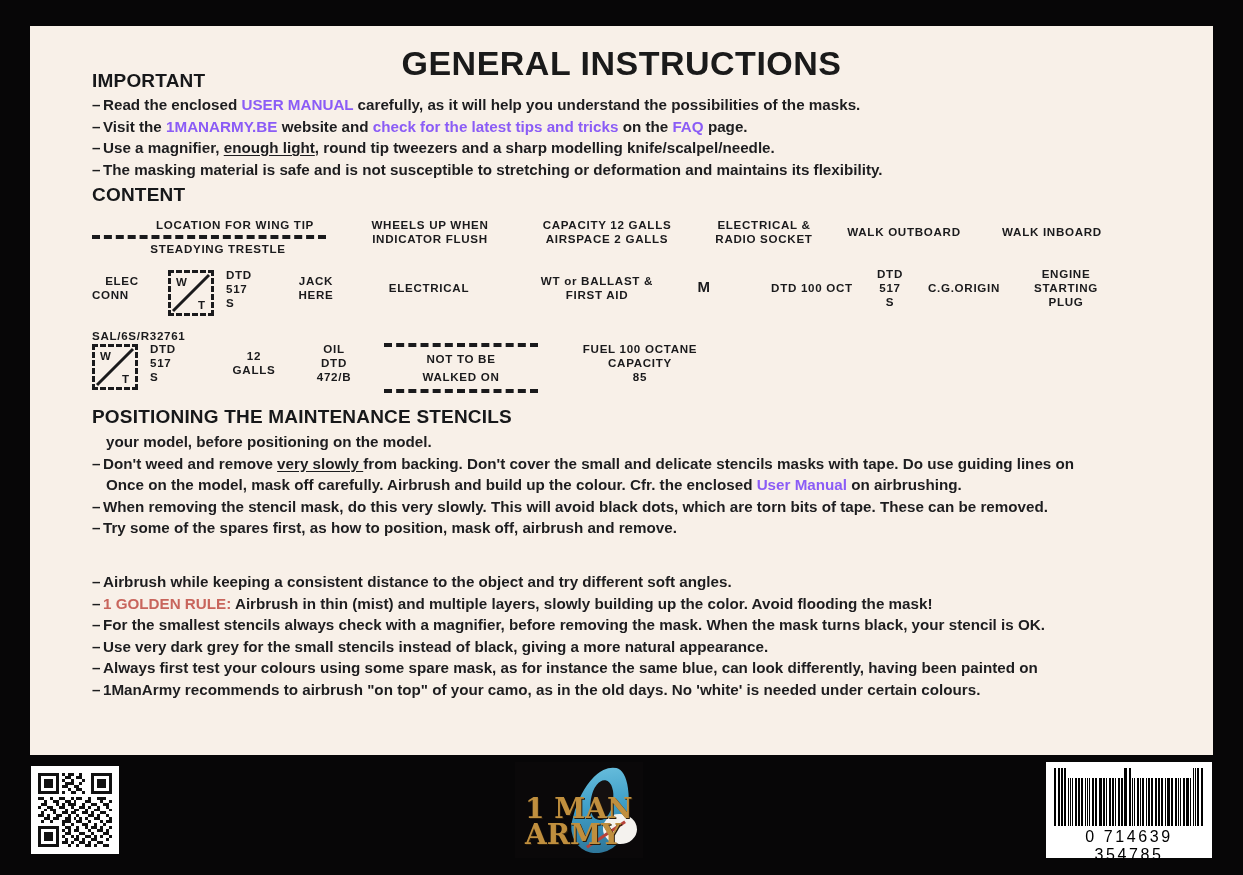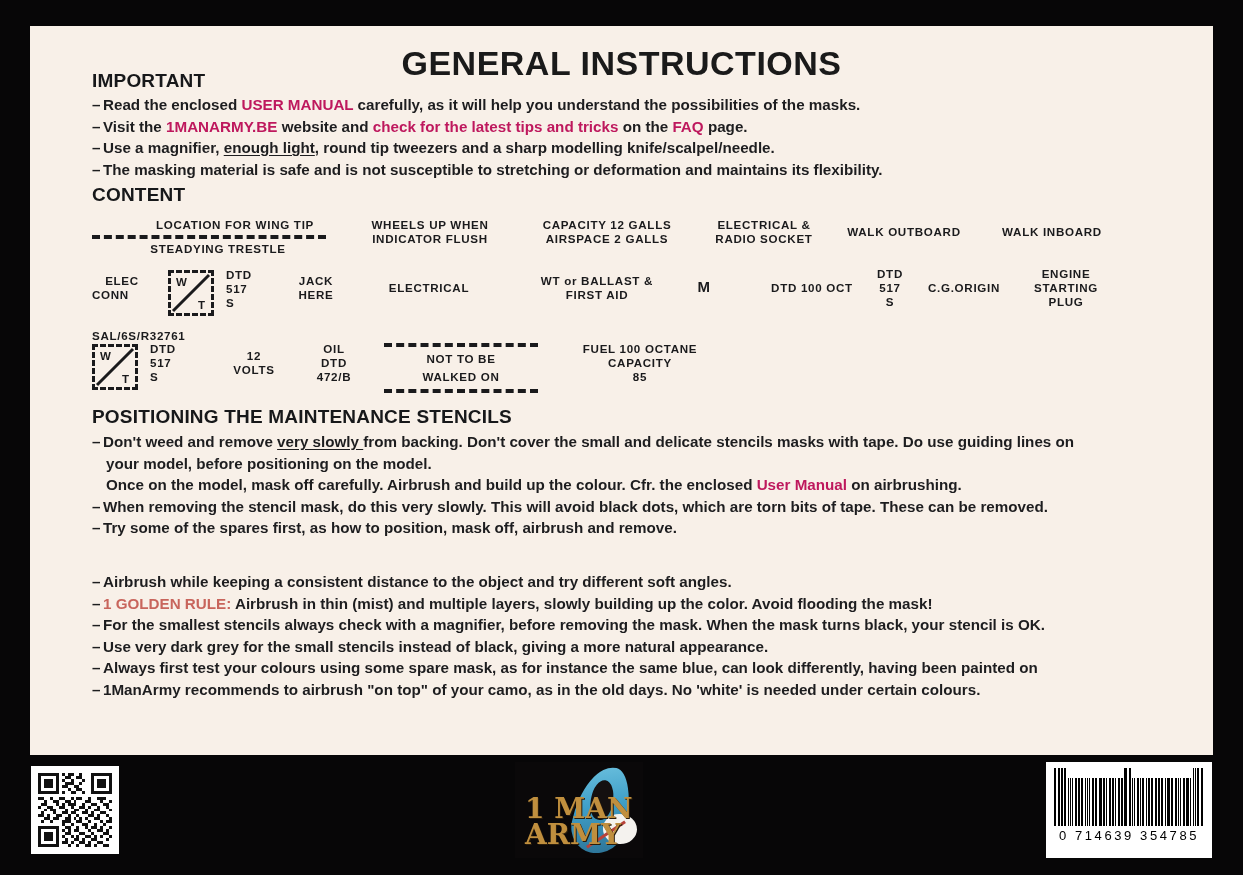--- a/index.html
+++ b/index.html
@@ -33,21 +33,21 @@
   .content-head   { position: absolute; left: 62px; top: 158px; }
   .positioning-head { position: absolute; left: 62px; top: 380px; }
 
   .lines { position: absolute; left: 62px; }
   .ln {
     font-size: 15.2px; color: #1d1d1f; font-weight: 600;
     line-height: 21.5px; white-space: nowrap;
   }
   .ln .dash { display: inline-block; width: 11px; }
   .ln.indent { padding-left: 14px; }
-  .lnk { color: #be185d; font-weight: 600; }
+  .lnk { color: #8b5cf6; font-weight: 600; }
   .red { color: #c8655c; font-weight: 600; }
   .u { text-decoration: underline; text-underline-offset: 2px; }
 
   .block-important { top: 68px; }
   .block-positioning { top: 405px; }
   .block-airbrush { top: 545px; }
 
   
   .stencils { position: absolute; left: 62px; top: 186px; width: 1060px; height: 182px; }
   .st {
@@ -122,21 +122,21 @@
   .barcode {
     position: absolute; left: 1046px; top: 762px;
     width: 166px; height: 96px; background: #fff;
     padding: 6px 8px 4px 8px;
   }
   .barcode .bars { display: flex; align-items: flex-end; height: 58px; gap: 0; }
   .barcode .b { background: #000; }
   .barcode .num {
     margin-top: 2px; text-align: center;
     font-family: "Liberation Sans", sans-serif;
-    font-size: 13px; letter-spacing: 2.6px; color: #000;
+    font-size: 16px; letter-spacing: 2.6px; color: #000;
   }
 </style>
 </head>
 <body>
 
 <div class="page">
   <div class="sheet">
 
     <div class="title">GENERAL INSTRUCTIONS</div>
 
@@ -211,40 +211,40 @@
           <line x1="41" y1="5" x2="5" y2="41" stroke="#1a1a1c" stroke-width="3"></line>
         </svg>
         <span class="w">W</span>
         <span class="t">T</span>
       </div>
       <div class="st" style="left:58px; top:130px; width:40px; text-align:left;">DTD</div>
       <div class="st" style="left:58px; top:144px; width:40px; text-align:left;">517</div>
       <div class="st" style="left:58px; top:158px; width:40px; text-align:left;">S</div>
 
       <div class="st" style="left:130px; top:137px; width:64px;">12</div>
-      <div class="st" style="left:130px; top:151px; width:64px;">VOLTS</div>
+      <div class="st" style="left:130px; top:151px; width:64px;">GALLS</div>
 
       <div class="st" style="left:210px; top:130px; width:64px;">OIL</div>
       <div class="st" style="left:210px; top:144px; width:64px;">DTD</div>
       <div class="st" style="left:210px; top:158px; width:64px;">472/B</div>
 
       <div class="dashline" style="left:292px; top:131px; width:154px;"></div>
       <div class="st" style="left:292px; top:140px; width:154px;">NOT TO BE</div>
       <div class="st" style="left:292px; top:158px; width:154px;">WALKED ON</div>
       <div class="dashline" style="left:292px; top:177px; width:154px;"></div>
 
       <div class="st" style="left:460px; top:130px; width:176px;">FUEL 100 OCTANE</div>
       <div class="st" style="left:460px; top:144px; width:176px;">CAPACITY</div>
       <div class="st" style="left:460px; top:158px; width:176px;">85</div>
     </div>
 
     <div class="sec-head positioning-head">POSITIONING THE MAINTENANCE STENCILS</div>
     <div class="lines block-positioning" id="positioning-lines">
+        <div class="ln indent"><span>your model, before positioning on the model.</span></div>
         <div class="ln"><span class="dash">–</span><span>Don't weed and remove </span><span class="u">very slowly </span><span>from backing. Don't cover the small and delicate stencils masks with tape. Do use guiding lines on</span></div>
-        <div class="ln indent"><span>your model, before positioning on the model.</span></div>
         <div class="ln indent"><span>Once on the model, mask off carefully. Airbrush and build up the colour. Cfr. the enclosed </span><span class="lnk">User Manual</span><span> on airbrushing.</span></div>
         <div class="ln"><span class="dash">–</span><span>When removing the stencil mask, do this very slowly. This will avoid black dots, which are torn bits of tape. These can be removed.</span></div>
         <div class="ln"><span class="dash">–</span><span>Try some of the spares first, as how to position, mask off, airbrush and remove.</span></div>
       </div>
 
     <div class="lines block-airbrush" id="airbrush-lines">
         <div class="ln"><span class="dash">–</span><span>Airbrush while keeping a consistent distance to the object and try different soft angles.</span></div>
         <div class="ln"><span class="dash">–</span><span class="red">1 GOLDEN RULE:</span><span> Airbrush in thin (mist) and multiple layers, slowly building up the color. Avoid flooding the mask!</span></div>
         <div class="ln"><span class="dash">–</span><span>For the smallest stencils always check with a magnifier, before removing the mask. When the mask turns black, your stencil is OK.</span></div>
         <div class="ln"><span class="dash">–</span><span>Use very dark grey for the small stencils instead of black, giving a more natural appearance.</span></div>

